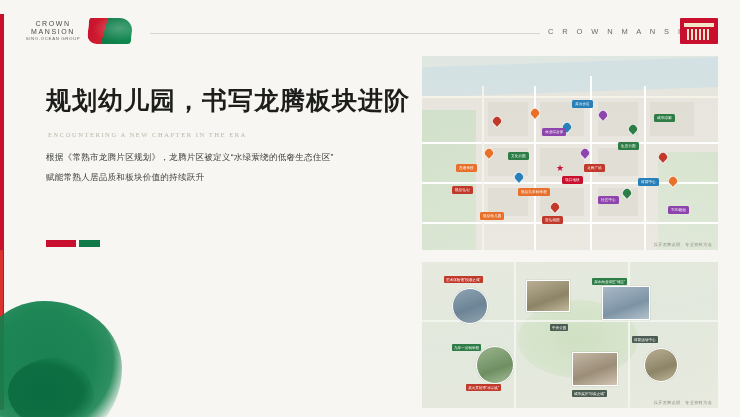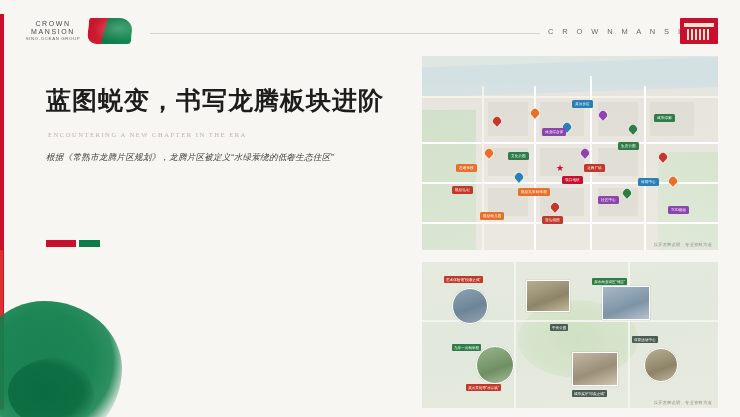--- a/index.html
+++ b/index.html
@@ -172,21 +172,20 @@
     left: 46px;
     top: 151px;
     width: 370px;
   }
   .para p {
     margin: 0 0 7px 0;
     font-size: 8.6px;
     line-height: 13px;
     color: #3f3f3d;
     letter-spacing: 0.2px;
-    font-style: italic;
   }
   .accent-bar {
     position: absolute;
     left: 46px;
     top: 240px;
     width: 54px;
     height: 7px;
     display: flex;
   }
   .accent-bar i { display: block; height: 7px; }
@@ -353,25 +352,26 @@
     </div>
     <div class="logo-flag"></div>
     <div class="header-line"></div>
     <div class="header-brand">C R O W N   M A N S I O N</div>
     <div class="header-emblem">
       <div class="roof"></div>
       <div class="body"></div>
     </div>
   </div>
 
-  <div class="title-cn">蓝图蜕变，书写龙腾板块进阶</div>
+  <div class="title-cn">规划幼儿园，书写龙腾板块进阶</div>
   <div class="title-en2">ENCOUNTERING A NEW CHAPTER IN THE ERA</div>
 
   <div class="para">
     <p>根据《常熟市龙腾片区规划》，龙腾片区被定义“水绿萦绕的低奢生态住区”</p>
+    <p>赋能常熟人居品质和板块价值的持续跃升</p>
   </div>
 
   <div class="accent-bar">
     <i class="red"></i>
     <i class="gap"></i>
     <i class="green"></i>
   </div>
 
   <div class="map-card map-top">
     <div class="t-water"></div>

